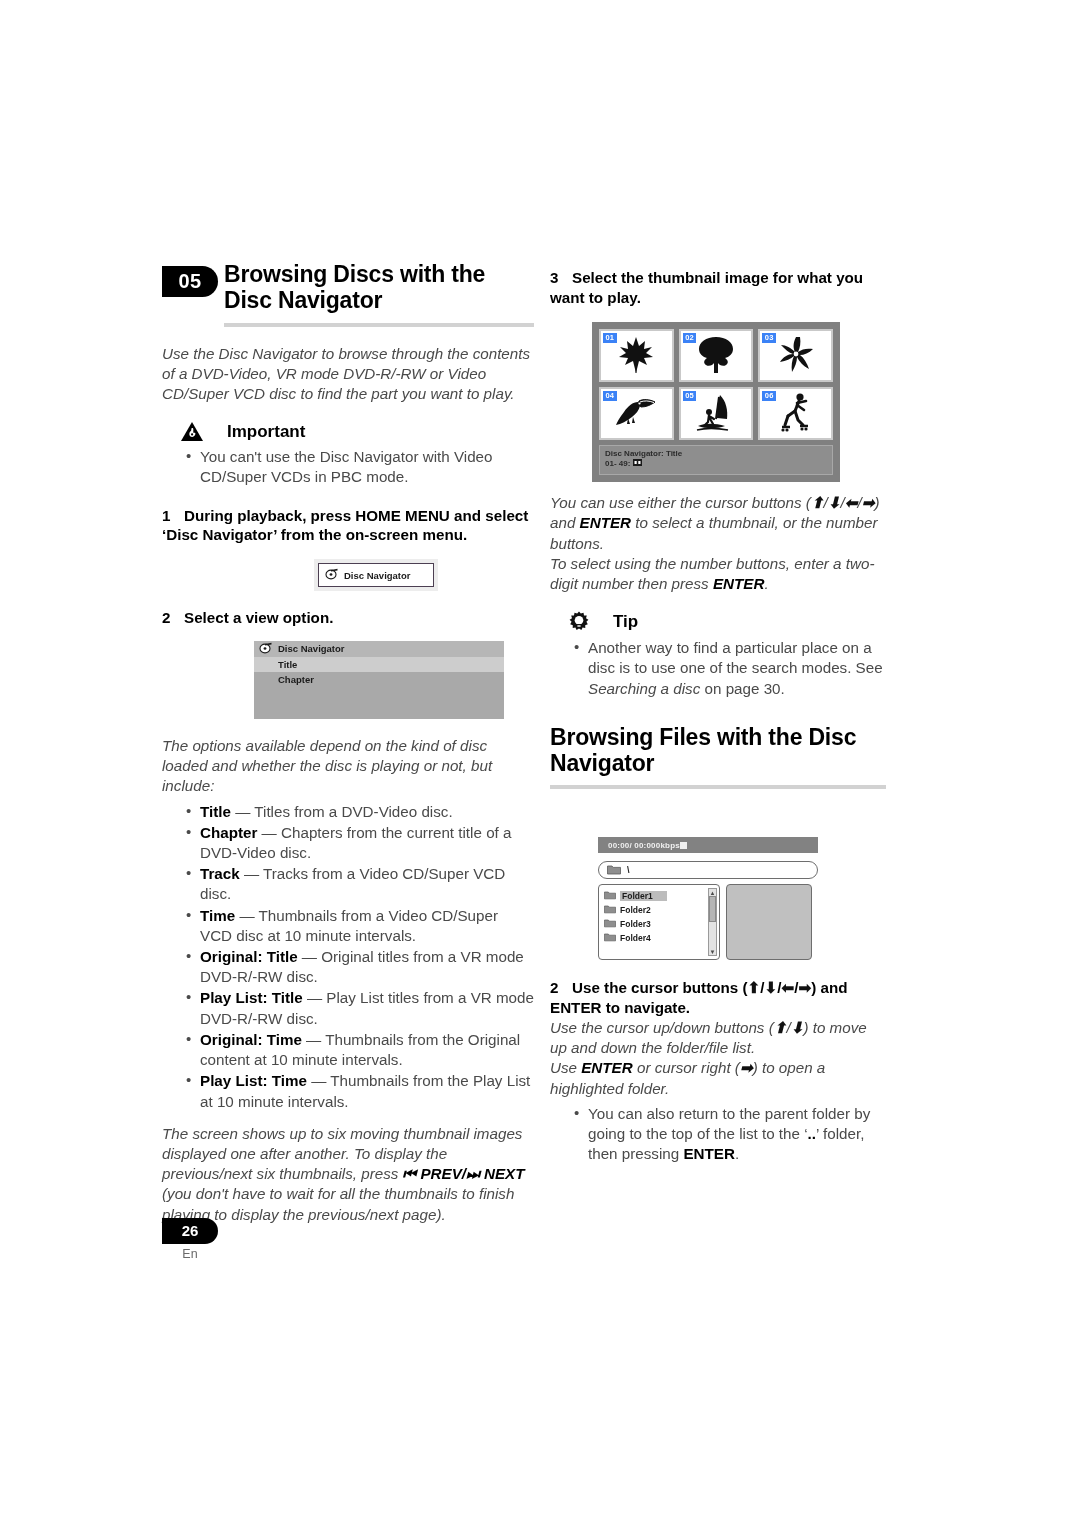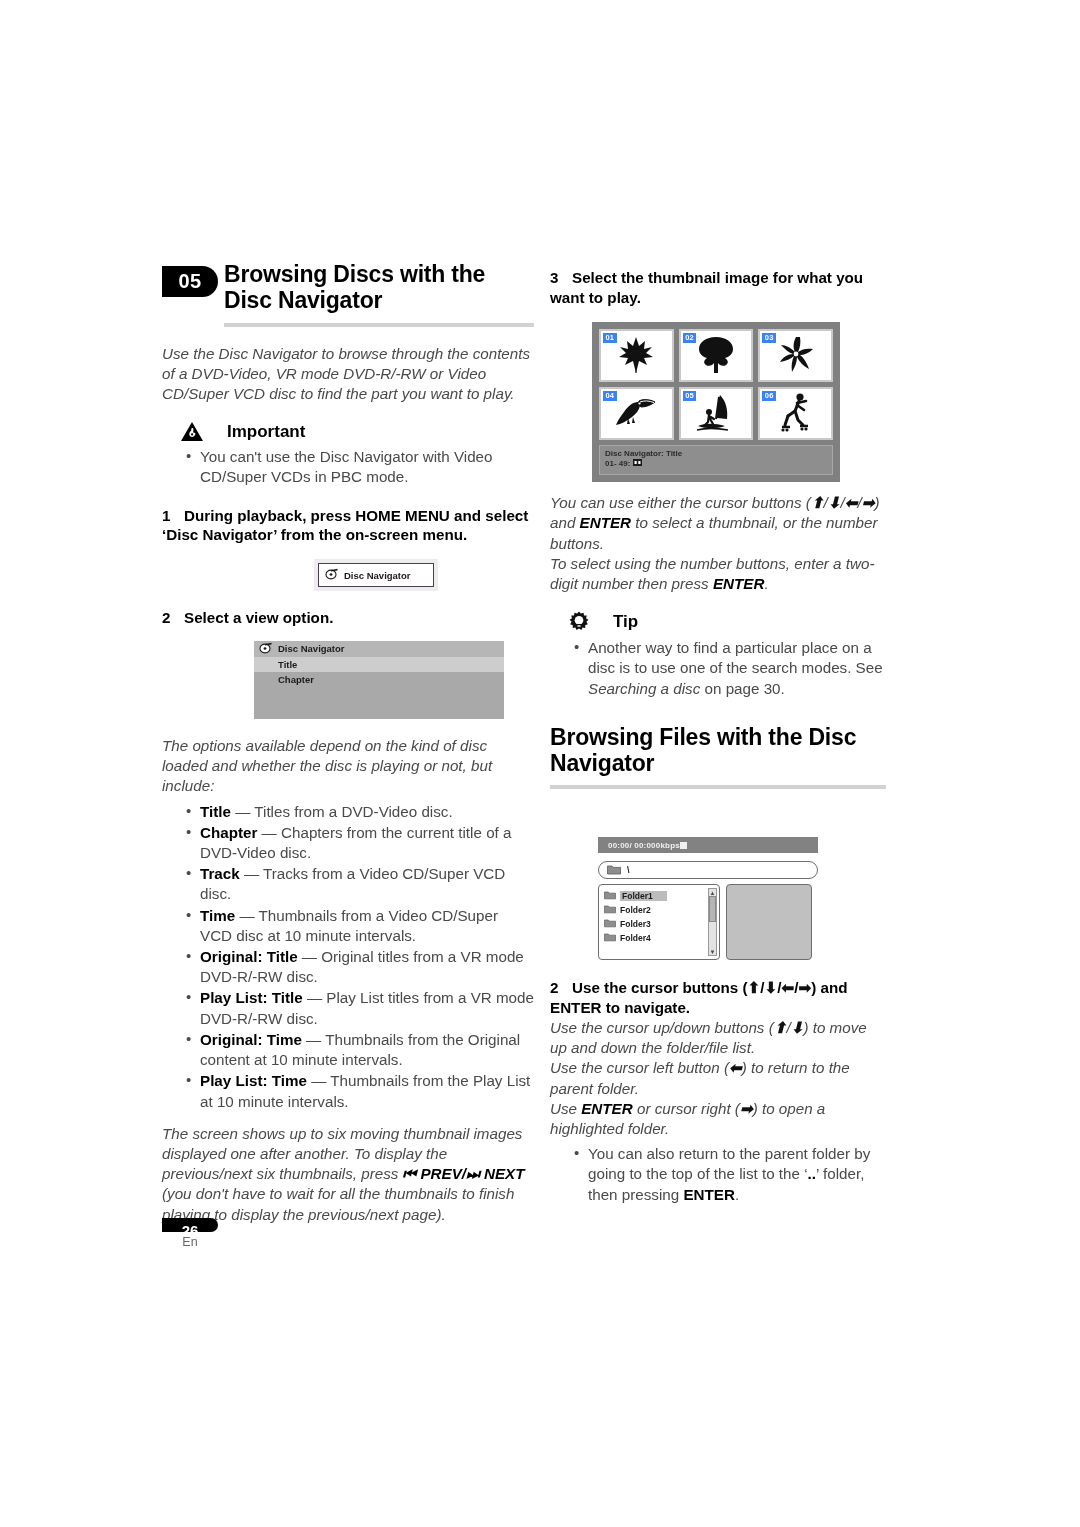--- a/index.html
+++ b/index.html
@@ -376,21 +376,21 @@
   
   .footer {
     position: absolute;
     left: 162px;
     top: 1218px;
     width: 80px;
     text-align: center;
   }
   .page-tab {
     width: 56px;
-    height: 14px;
+    height: 26px;
     background: #000000;
     border-radius: 0 14px 14px 0;
     color: #ffffff;
     font-size: 15px;
     font-weight: bold;
     line-height: 26px;
     text-align: center;
   }
   .page-lang {
     width: 56px;
@@ -678,21 +678,20 @@
       </div>
     </div>
 
     <div class="spacer-sm"></div>
     <div class="step">
       <span class="num">2</span><span>Use the cursor buttons (</span><span class="arrow">⬆</span>/<span class="arrow">⬇</span>/<span class="arrow">⬅</span>/<span class="arrow">➡</span><span>) and ENTER to navigate.</span>
     </div>
 
     <p class="body"><span>Use the cursor up/down buttons (</span><span class="arrow">⬆</span>/<span class="arrow">⬇</span><span>) to move up and down the folder/file list.</span></p>
 
-    <p class="body"><span>Use the cursor left button (</span><span class="arrow">⬅</span><span>) to return to the parent folder.</span></p>
 
     <p class="body"><span>Use </span><b>ENTER</b><span> or cursor right (</span><span class="arrow">➡</span><span>) to open a highlighted folder.</span></p>
 
     <ul class="bullets indent">
       <li><span>You can also return to the parent folder by going to the top of the list to the ‘</span><b>..</b><span>’ folder, then pressing </span><b>ENTER</b><span>.</span></li>
     </ul>
 
   </div>
 
   <div class="footer">

